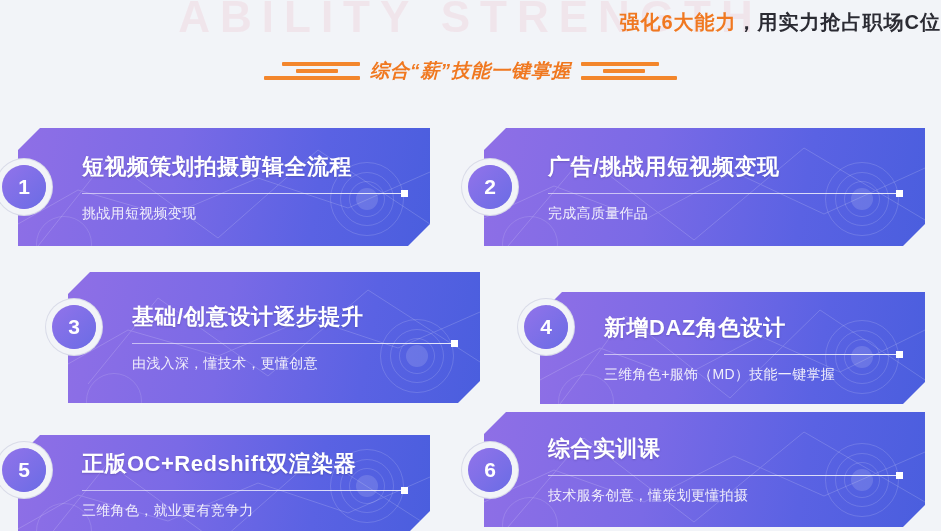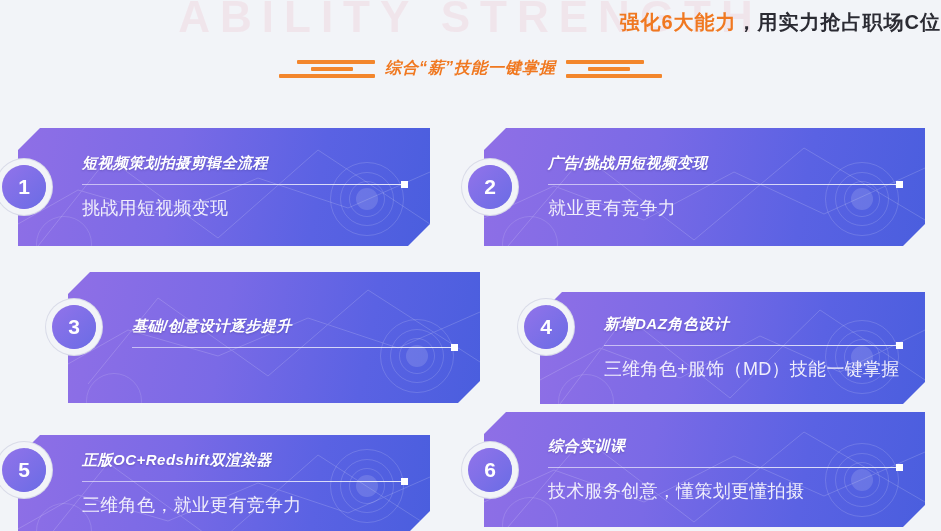--- a/index.html
+++ b/index.html
@@ -28,21 +28,21 @@
     text-align:right; font-size:20px; font-weight:bold;
     color:#2b2b33; letter-spacing:1px; white-space:nowrap;
   }
   .title .hl{ color:#f07820; }
 
   .subtitle-row{
     position:absolute; top:58px; left:0; width:941px;
     display:flex; align-items:center; justify-content:center; gap:10px;
   }
   .subtitle{
-    font-size:16px; font-weight:bold; font-style:italic;
+    font-size:19px; font-weight:bold; font-style:italic;
     color:#f07820; letter-spacing:1px; white-space:nowrap;
   }
   .dashes{ display:flex; flex-direction:column; gap:3px; width:108px; }
   .dashes span{ display:block; height:4px; background:#f3862c; border-radius:1px; }
   .dashes.left span:nth-child(1){ width:78px; margin-left:30px; }
   .dashes.left span:nth-child(2){ width:42px; margin-left:44px; }
   .dashes.left span:nth-child(3){ width:96px; margin-left:12px; }
   .dashes.right span:nth-child(1){ width:78px; margin-left:0; }
   .dashes.right span:nth-child(2){ width:42px; margin-left:22px; }
   .dashes.right span:nth-child(3){ width:96px; margin-left:0; }
@@ -80,35 +80,34 @@
     position:absolute; left:18px; bottom:-26px;
     width:56px; height:56px; border-radius:50%;
     border:1px solid rgba(255,255,255,.22); opacity:.6;
   }
 
   .card-inner{
     position:absolute; left:64px; right:24px; top:0; bottom:0;
     display:flex; flex-direction:column; justify-content:center;
   }
   .card-title{
-    color:#ffffff; font-weight:bold; font-size:15px;
+    color:#ffffff; font-weight:bold; font-size:22px;
     letter-spacing:.5px; white-space:nowrap;
     text-shadow:0 1px 2px rgba(40,30,90,.25);
-    font-style:italic;
   }
   .divider{
     position:relative; height:1px; margin:11px 0 11px 0;
     background:linear-gradient(90deg,rgba(255,255,255,.55),rgba(255,255,255,.85));
   }
   .divider::after{
     content:""; position:absolute; right:-2px; top:-3px;
     width:7px; height:7px; background:#ffffff;
   }
   .card-sub{
-    color:#f0eefb; font-size:18px; letter-spacing:.3px; white-space:nowrap;
+    color:#f0eefb; font-size:14px; letter-spacing:.3px; white-space:nowrap;
   }
 
   
   .badge{
     position:absolute; width:44px; height:44px; border-radius:50%;
     display:flex; align-items:center; justify-content:center;
     color:#ffffff; font-size:21px; font-weight:bold;
     background:linear-gradient(135deg,#9273ea,#6a6ce5);
     box-shadow:0 0 0 6px #f2f4f8, 0 0 0 7px #d9dbe8;
     z-index:5;
@@ -185,40 +184,41 @@
     <div class="radar">
         <i></i>
         <i></i>
         <i></i>
         <i></i>
       </div>
     <div class="radar-bl"></div>
     <div class="card-inner">
       <div class="card-title">广告/挑战用短视频变现</div>
       <div class="divider"></div>
-      <div class="card-sub">就业更有竞争力</div>
+      <div class="card-sub">完成高质量作品</div>
     </div>
   </div>
   <div class="badge" id="badge-2">2</div>
 
   <div class="card" id="card-3">
     <svg class="netlines" viewBox="0 0 412 112" preserveAspectRatio="none">
       <polyline points="0,92 60,58 150,84 240,46 330,76 412,40" fill="none" stroke="#ffffff" stroke-width="1"></polyline>
       <polyline points="20,112 90,26 200,104 300,18 412,90" fill="none" stroke="#ffffff" stroke-width="1"></polyline>
     </svg>
     <div class="radar">
         <i></i>
         <i></i>
         <i></i>
         <i></i>
       </div>
     <div class="radar-bl"></div>
     <div class="card-inner">
       <div class="card-title">基础/创意设计逐步提升</div>
       <div class="divider"></div>
+      <div class="card-sub">由浅入深，懂技术，更懂创意</div>
     </div>
   </div>
   <div class="badge" id="badge-3">3</div>
 
   <div class="card" id="card-4">
     <svg class="netlines" viewBox="0 0 385 112" preserveAspectRatio="none">
       <polyline points="0,88 60,56 140,86 220,44 300,80 385,38" fill="none" stroke="#ffffff" stroke-width="1"></polyline>
       <polyline points="20,112 86,24 190,106 280,18 385,88" fill="none" stroke="#ffffff" stroke-width="1"></polyline>
     </svg>
     <div class="radar">

